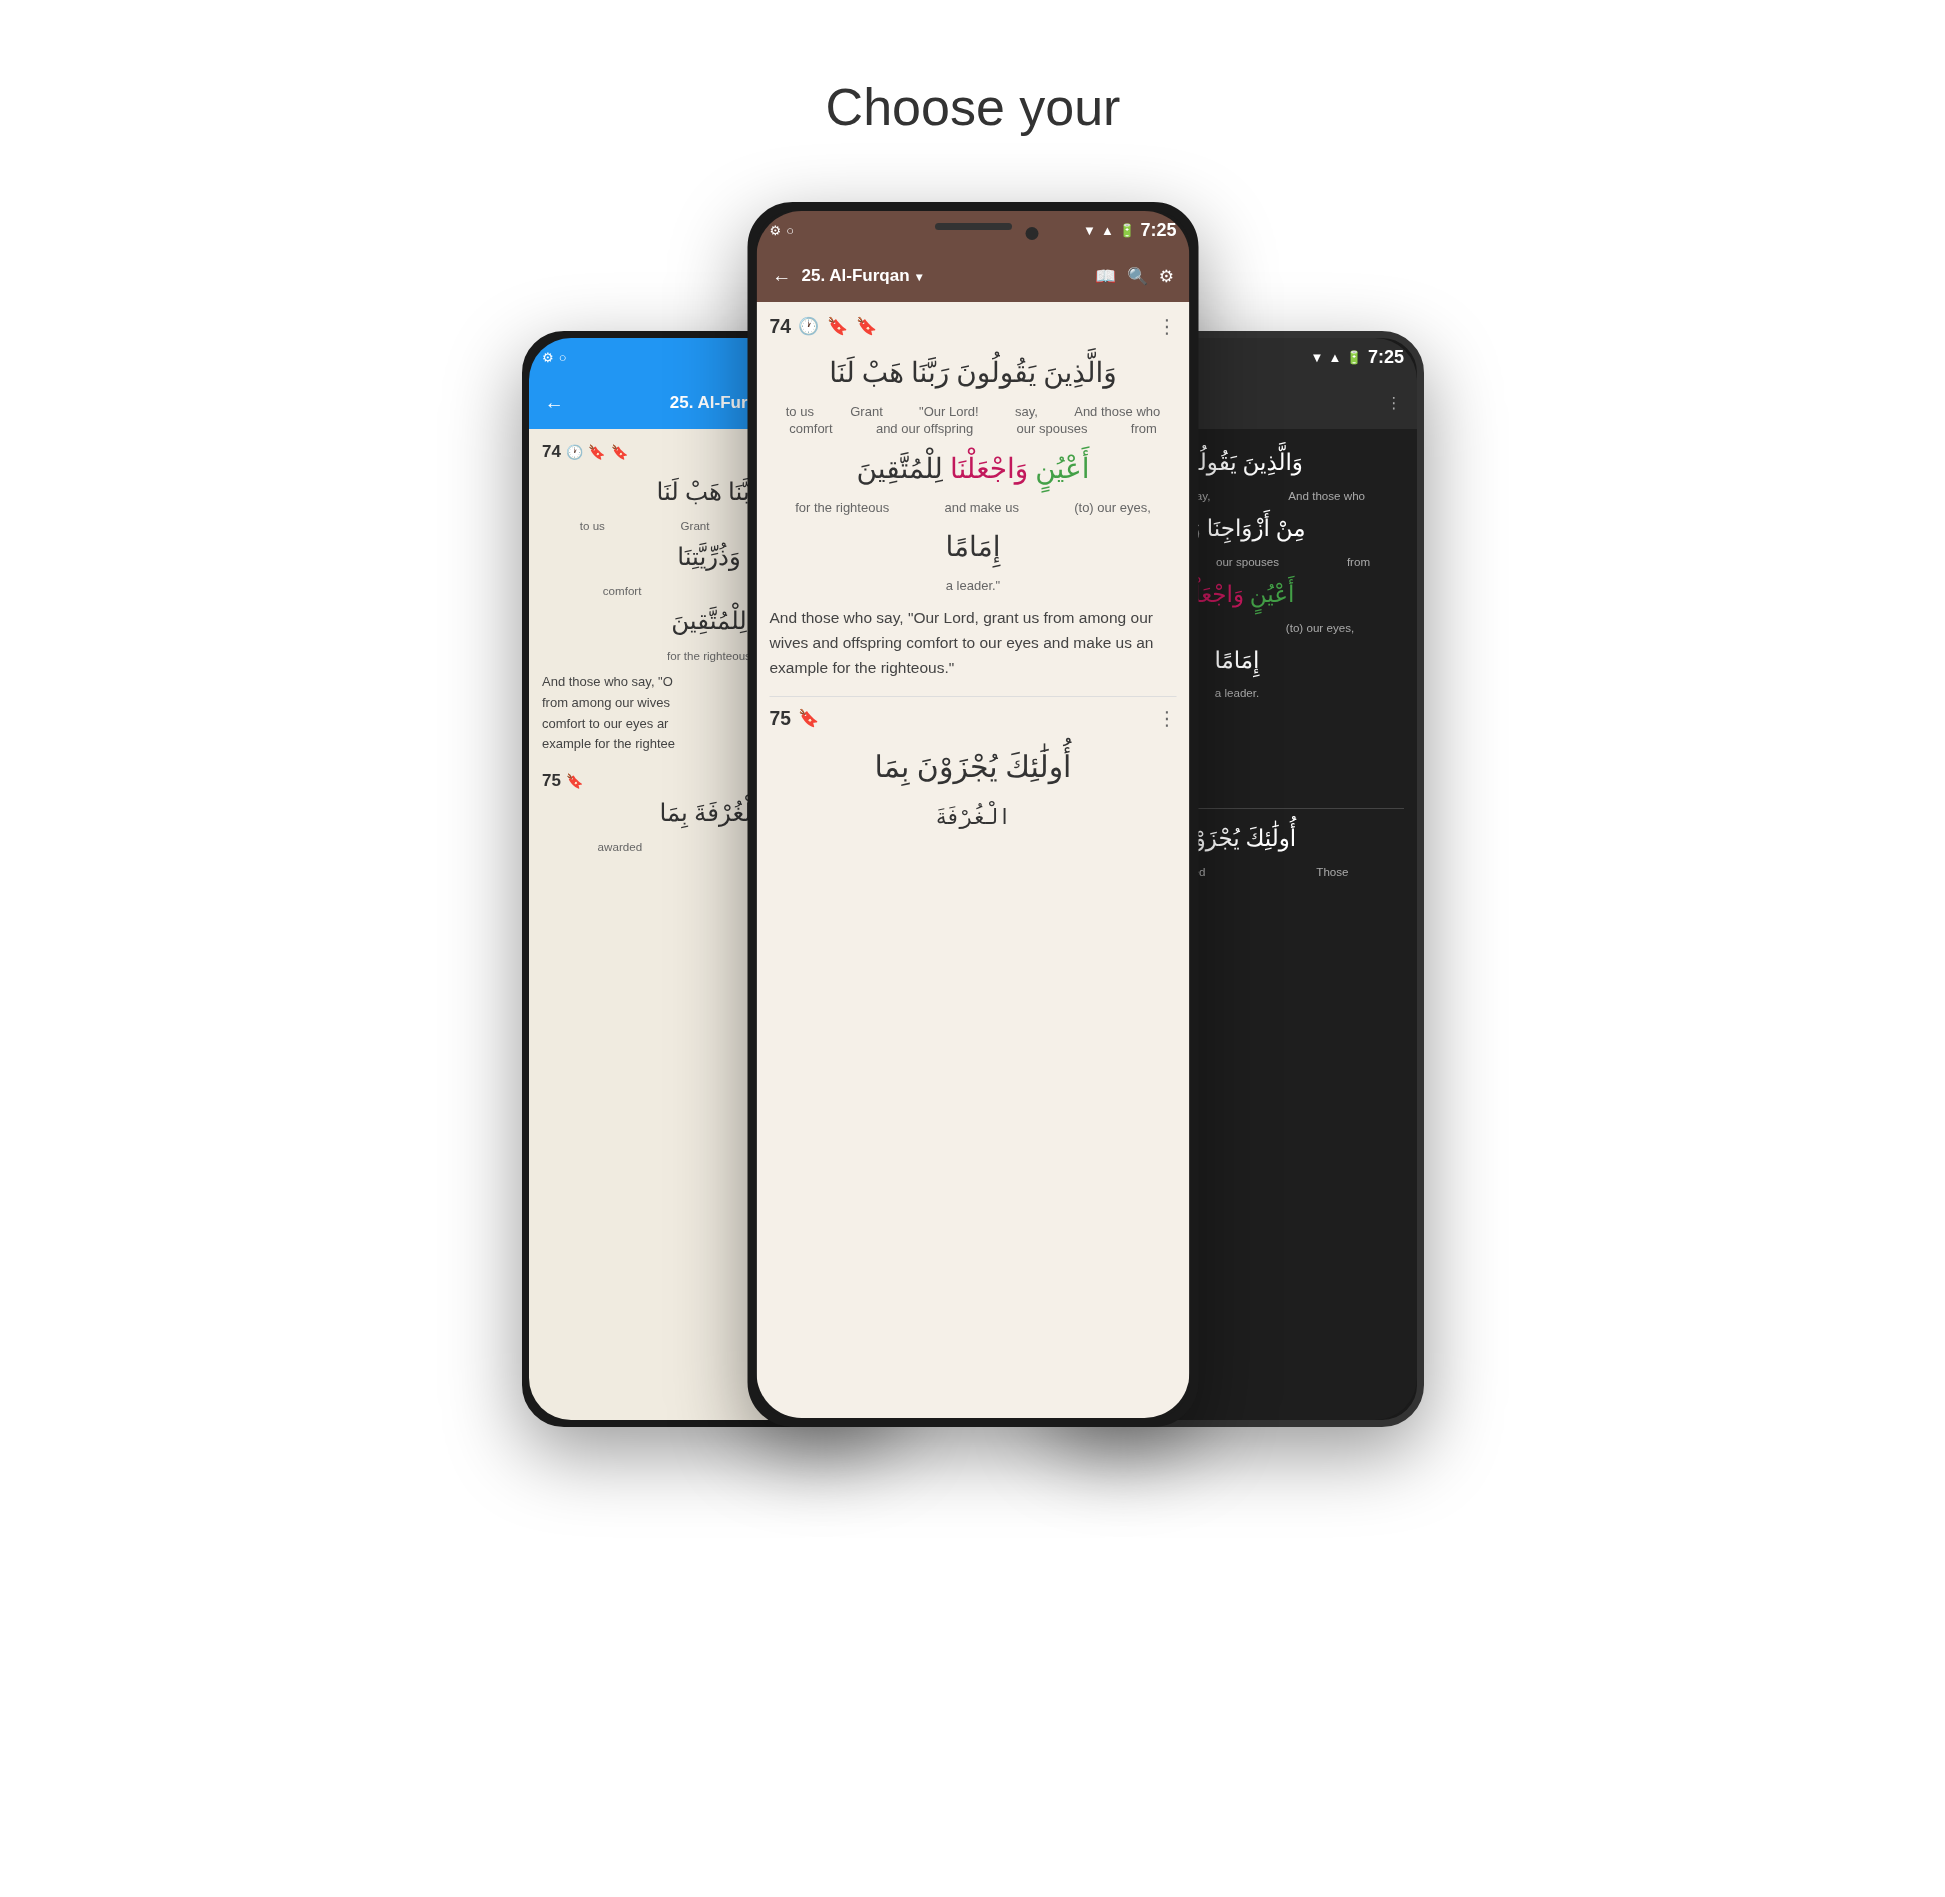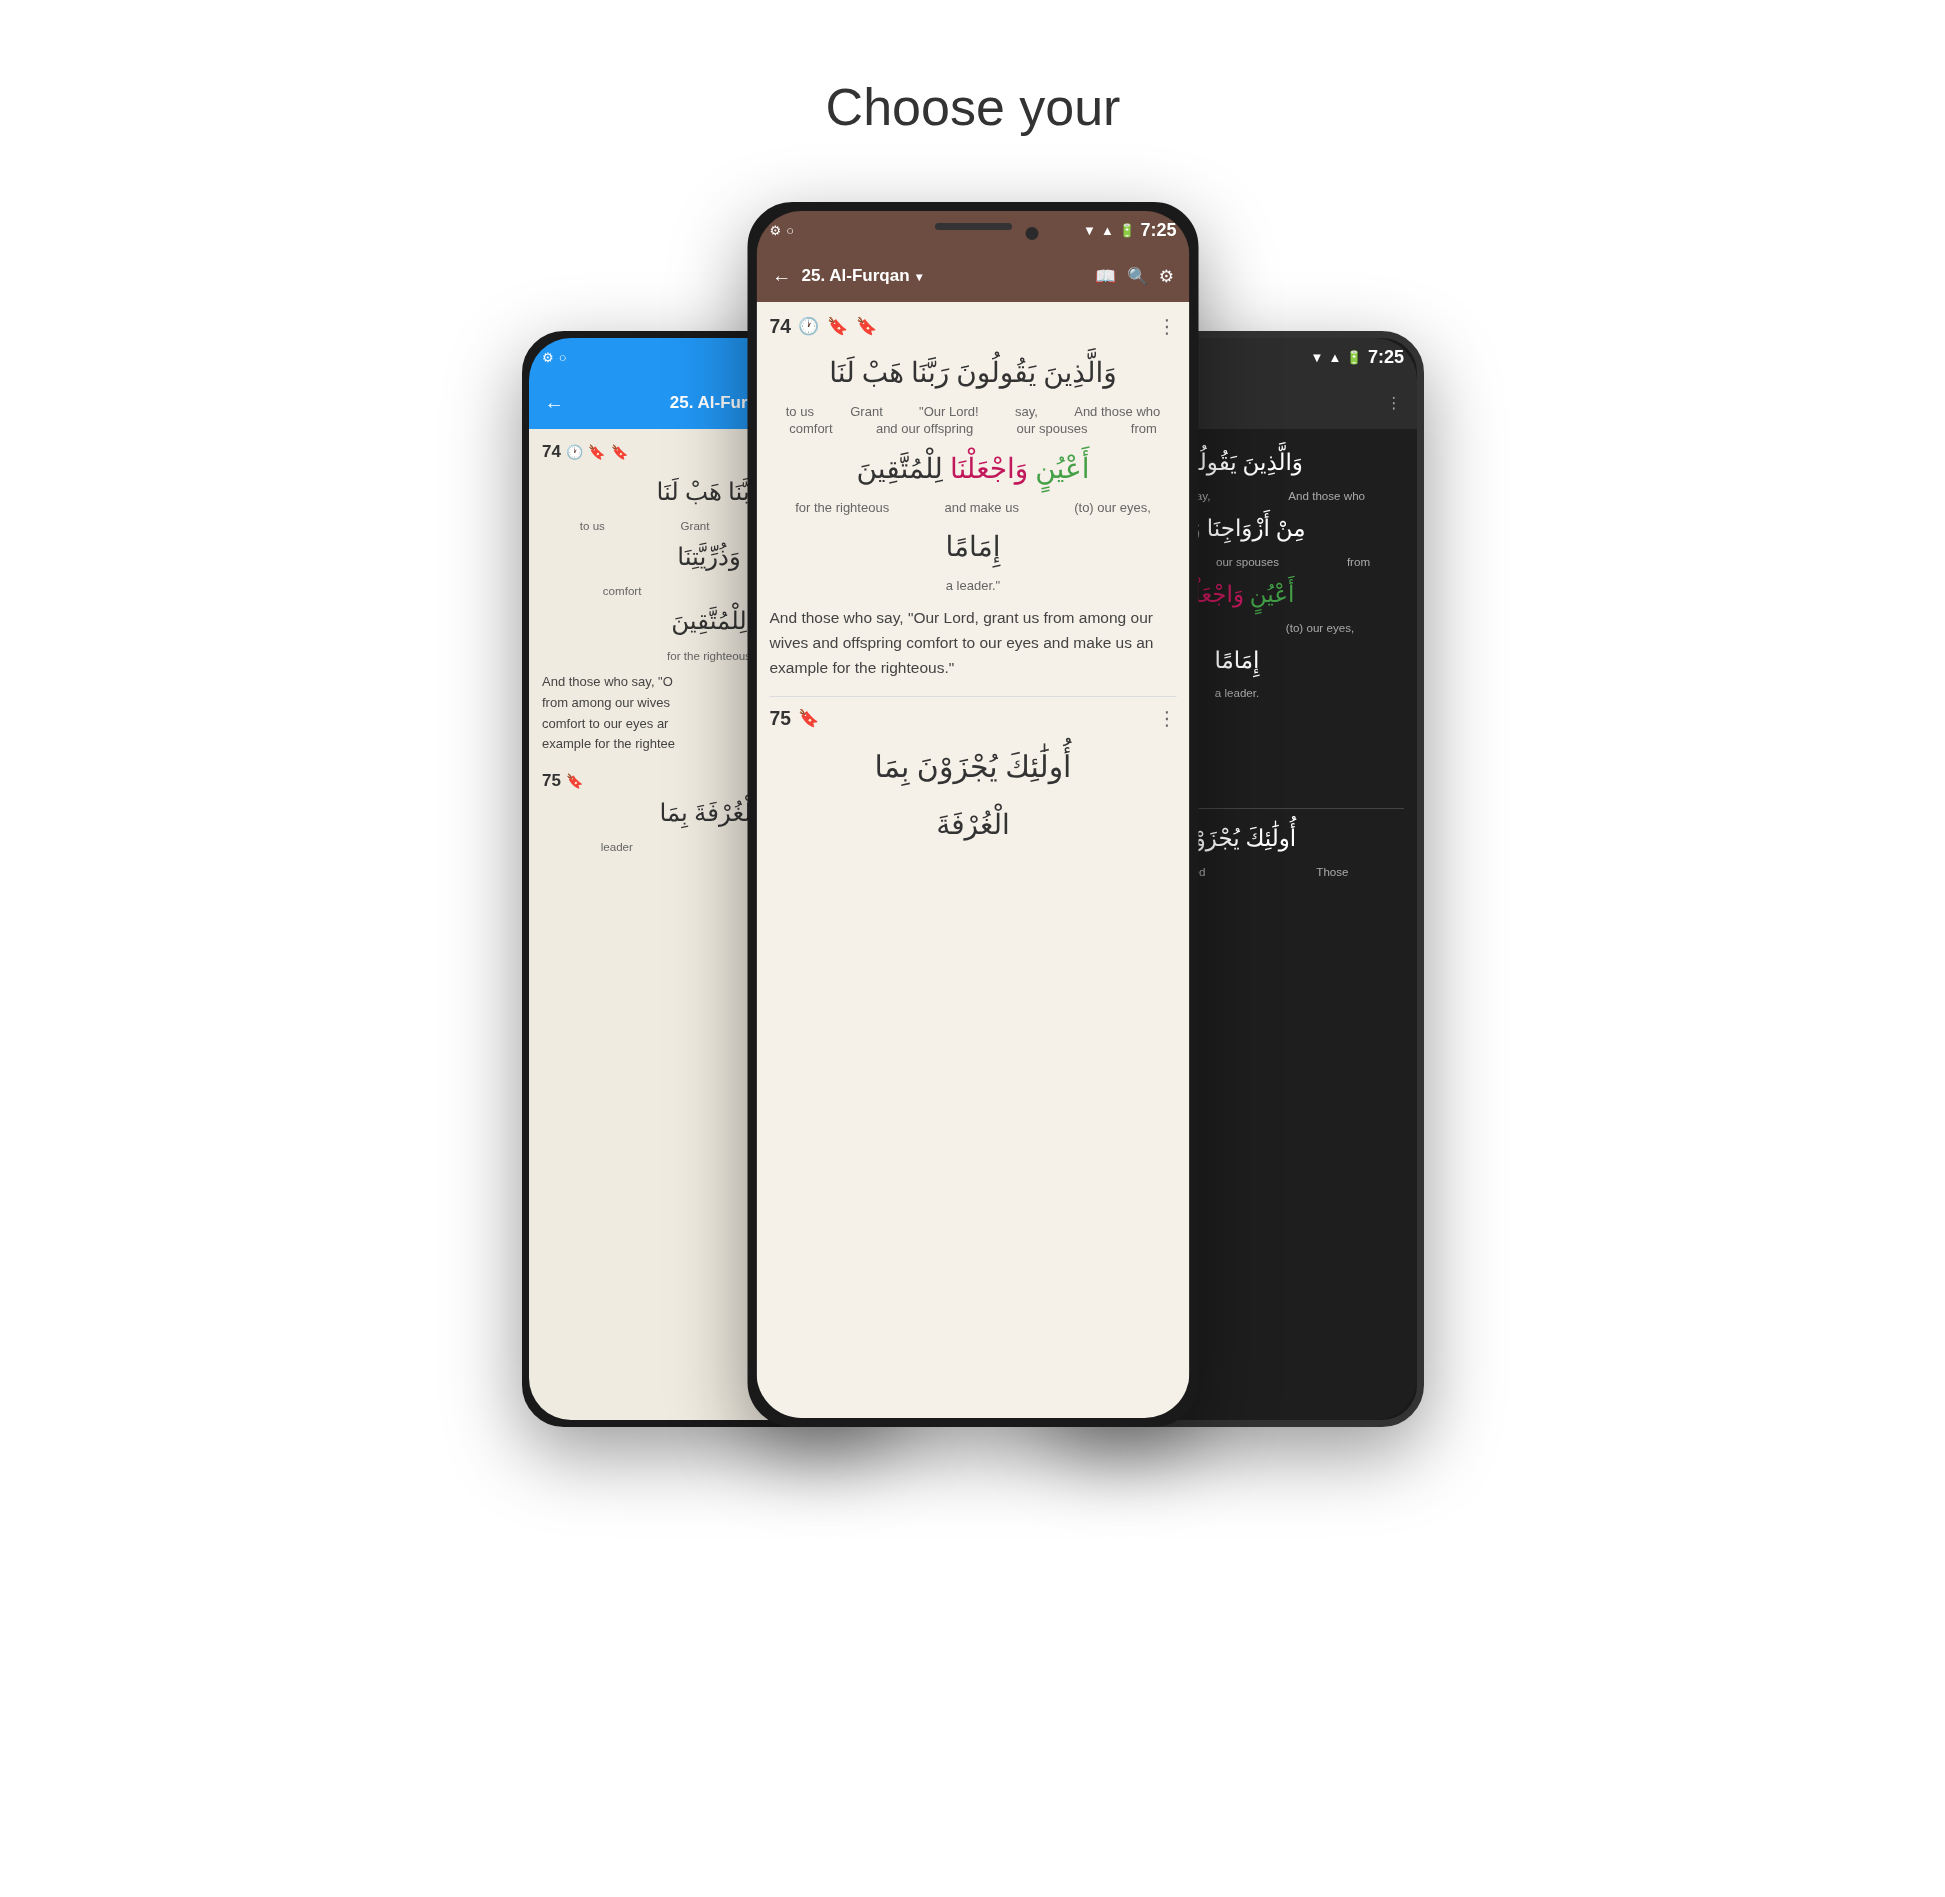--- a/index.html
+++ b/index.html
@@ -322,21 +322,21 @@
           </div>
           <div class="english-translation" style="font-size:13px;margin-top:10.3px;">
             And those who say, "O<br>from among our wives<br>comfort to our eyes ar<br>example for the rightee
           </div>
           <div style="display:flex;align-items:center;gap:5.2px;margin-top:7.7px;">
             <span style="font-size:17px;font-weight:700;color:#333;">75</span>
             <span style="color:#43a047;font-size:14px;">🔖</span>
           </div>
           <div class="arabic-text" style="font-size:24.5px;">الْغُرْفَةَ بِمَا</div>
           <div class="translation-row" style="font-size:11.6px;">
-            <span>leader</span>
+            <span>awarded</span>
               <span>the Chamber</span>
           </div>
         </div>
       </div>
     </div>
   </div>
 
   <div class="phone phone-center">
     <div class="phone-speaker"></div>
     <div class="phone-camera"></div>
@@ -409,21 +409,21 @@
             And those who say, "Our Lord, grant us from among our wives and offspring comfort to our eyes and make us an example for the righteous."
           </div>
 
           <div style="display:flex;align-items:center;gap:7.7px;margin-bottom:10.3px;border-top:0.6px solid #ddd;padding-top:10.3px;">
             <span style="font-size:19.3px;font-weight:700;color:#333;">75</span>
             <span style="color:#43a047;font-size:17px;">🔖</span>
             <span style="flex:1;"></span>
             <span style="font-size:19.3px;color:#666;">⋮</span>
           </div>
           <div class="arabic-text" style="font-size:30px;">أُولَٰئِكَ يُجْزَوْنَ بِمَا</div>
-          <div class="arabic-text" style="font-size:28px;">الْغُرْفَةَ</div>
+          <div class="arabic-text" style="font-size:21px;font-family:Liberation Mono, monospace;">الْغُرْفَةَ</div>
         </div>
       </div>
     </div>
   </div>
 
   <div class="phone phone-right">
     <div class="phone-screen">
       <div class="screen-inner">
 
         <div class="status-bar status-bar-dark">

